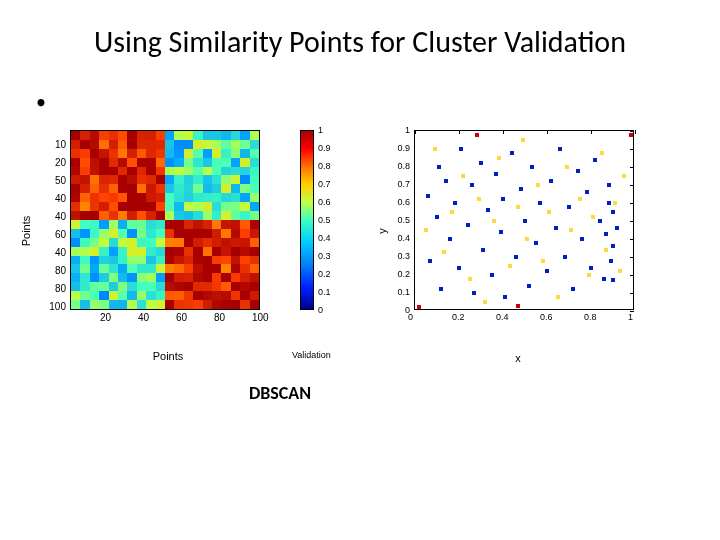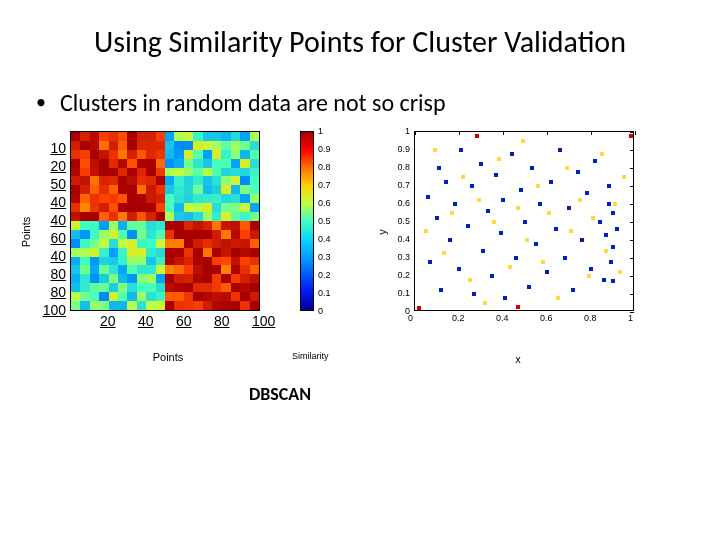--- a/index.html
+++ b/index.html
@@ -57,21 +57,21 @@
   .heatmap {
     position: absolute;
     left: 22px; top: 4px;
     width: 190px; height: 180px;
     border: 1px solid #000;
     display: grid;
     grid-template-columns: repeat(20,1fr);
     grid-template-rows: repeat(20,1fr);
   }
   .hm-cell { width:100%; height:100%; }
-  .yt, .xt { position:absolute; font-size:14px; font-family:Arial,sans-serif;text-decoration:underline; }
+  .yt, .xt { position:absolute; font-size:10px; font-family:Arial,sans-serif; }
   .colorbar-wrap {
     position: relative;
     width: 44px;
     height: 210px;
     margin-left: 6px;
   }
   .colorbar {
     position:absolute;
     left: 6px; top: 4px;
     width: 14px; height: 180px;
@@ -118,21 +118,20 @@
     padding-right: 160px;
   }
 </style>
 </head>
 <body>
 
 <div class="title">Using Similarity Points for Cluster Validation</div>
 
 <div class="bullet-row">
   <span class="bullet-dot">•</span>
-  <span>Clusters in random data are not so crisp</span>
 </div>
 
 <div class="figs">
 
   <div class="heatmap-area">
     <div class="ylabel-left">Points</div>
     <div class="heatmap" id="hm">
         <div class="hm-cell" style="background: rgb(168, 0, 0);"></div>
         <div class="hm-cell" style="background: rgb(212, 32, 0);"></div>
         <div class="hm-cell" style="background: rgb(182, 10, 0);"></div>
@@ -564,21 +563,21 @@
         <div class="cbl" style="top: 35px;">0.8</div>
         <div class="cbl" style="top: 53px;">0.7</div>
         <div class="cbl" style="top: 71px;">0.6</div>
         <div class="cbl" style="top: 89px;">0.5</div>
         <div class="cbl" style="top: 107px;">0.4</div>
         <div class="cbl" style="top: 125px;">0.3</div>
         <div class="cbl" style="top: 143px;">0.2</div>
         <div class="cbl" style="top: 161px;">0.1</div>
         <div class="cbl" style="top: 179px;">0</div>
       </div>
-    <div class="cbar-title">Similarity</div>
+    <div class="cbar-title">Validation</div>
   </div>
 
   <div class="scatter-area">
     <div class="sylabel">y</div>
     <div class="scatter-frame" id="sf">
         <div class="tick-top" style="left: 0px;"></div>
         <div class="tick-top" style="left: 44px;"></div>
         <div class="tick-top" style="left: 88px;"></div>
         <div class="tick-top" style="left: 132px;"></div>
         <div class="tick-top" style="left: 176px;"></div>

